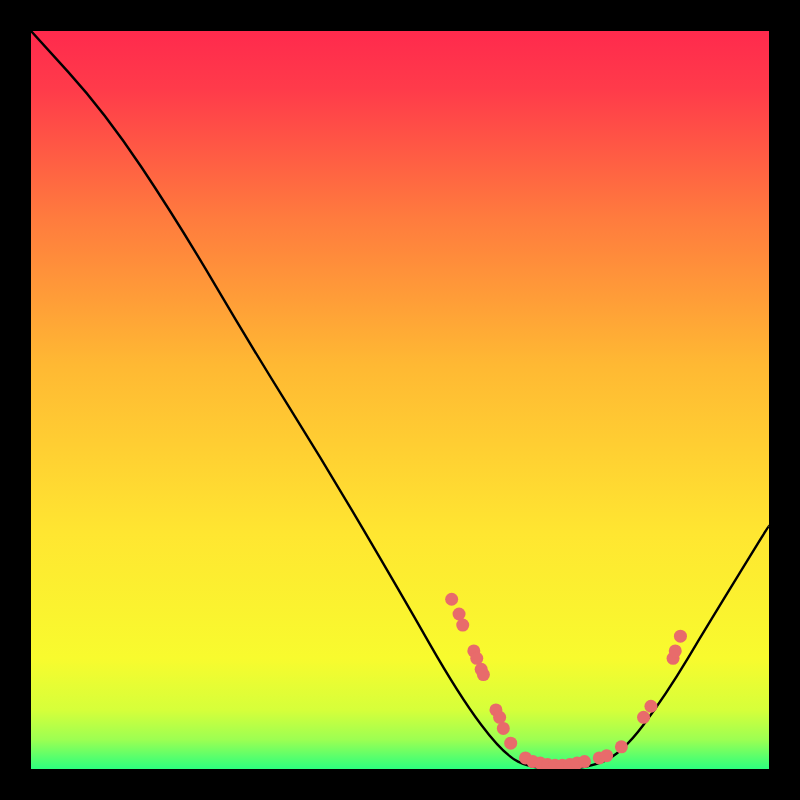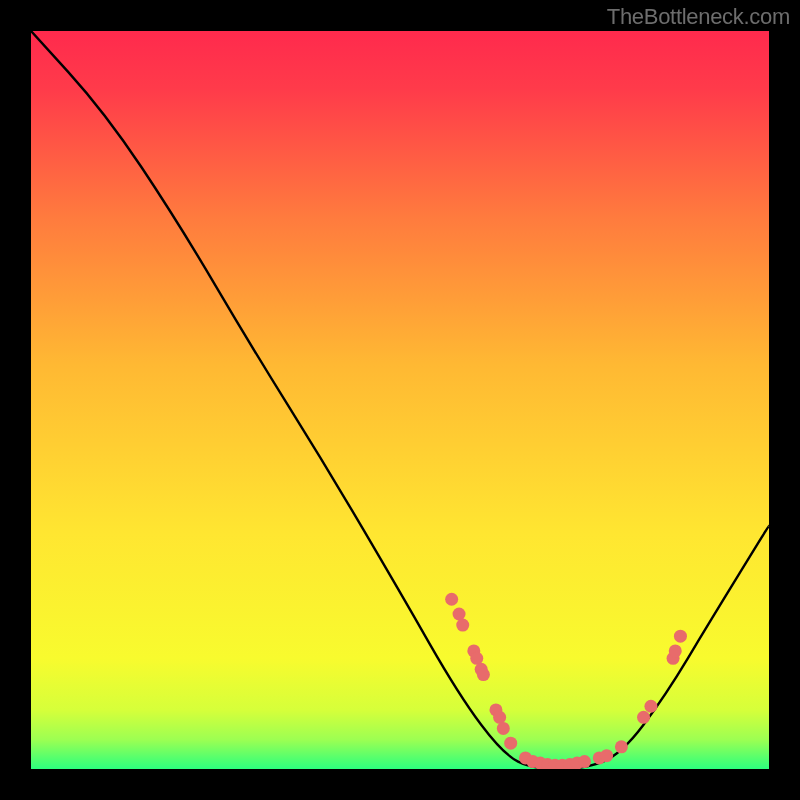--- a/index.html
+++ b/index.html
@@ -28,21 +28,20 @@
   svg {
     position: absolute;
     left: 31px;
     top: 31px;
   }
 </style>
 </head>
 <body>
 
 <div class="wrap">
-  <div class="attribution">TheBottleneck.com</div>
 
   <svg width="738" height="738" viewBox="0 0 738 738">
     <defs>
       <linearGradient id="bg" x1="0" y1="0" x2="0" y2="1">
         <stop offset="0%" stop-color="#ff2a4d"></stop>
         <stop offset="8%" stop-color="#ff3b4a"></stop>
         <stop offset="25%" stop-color="#ff7a3e"></stop>
         <stop offset="45%" stop-color="#ffb833"></stop>
         <stop offset="68%" stop-color="#ffe631"></stop>
         <stop offset="85%" stop-color="#f8fb2e"></stop>

